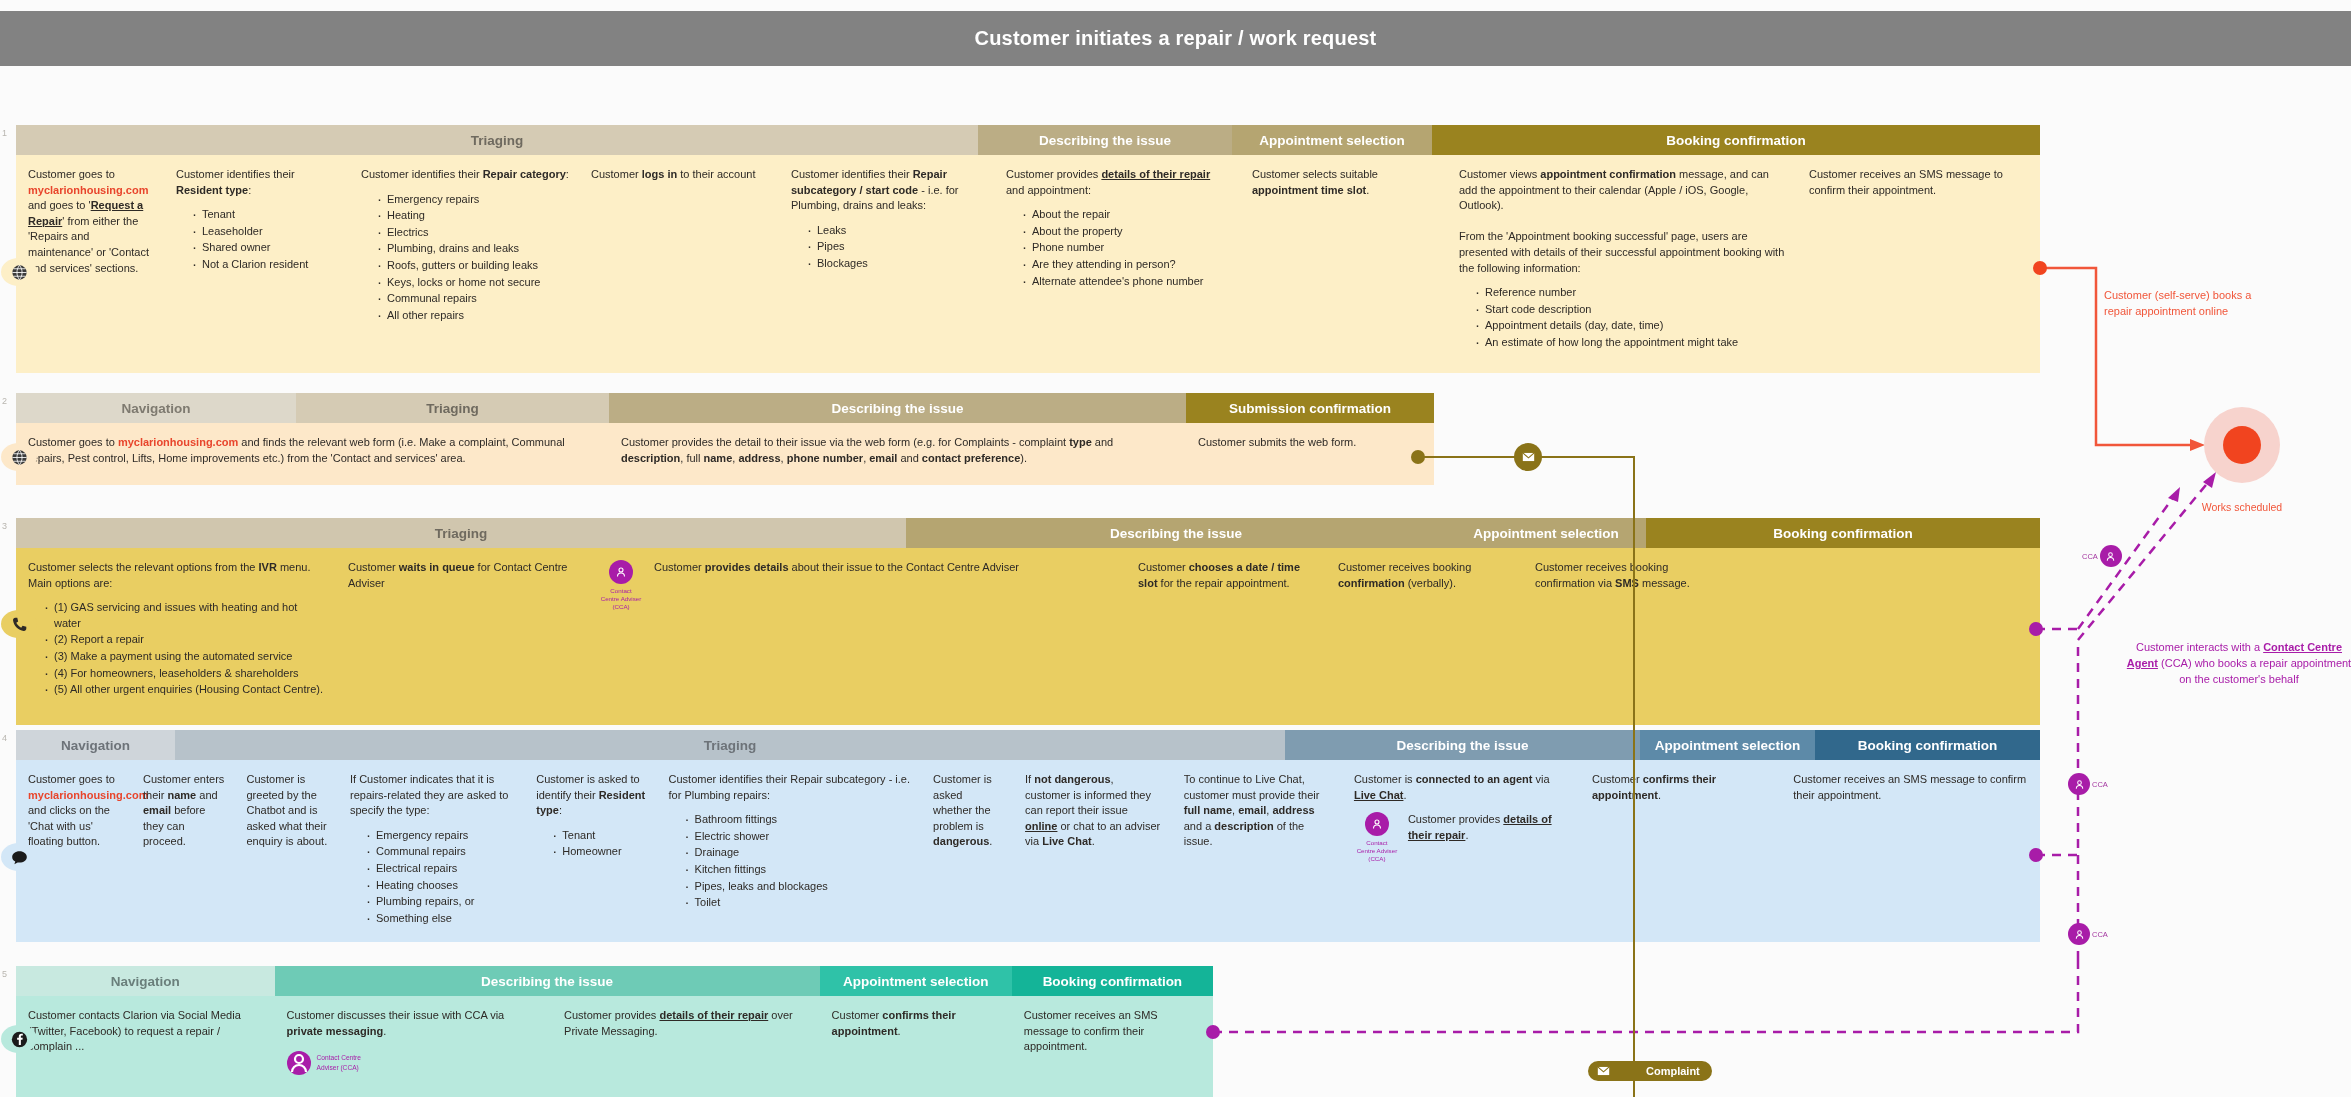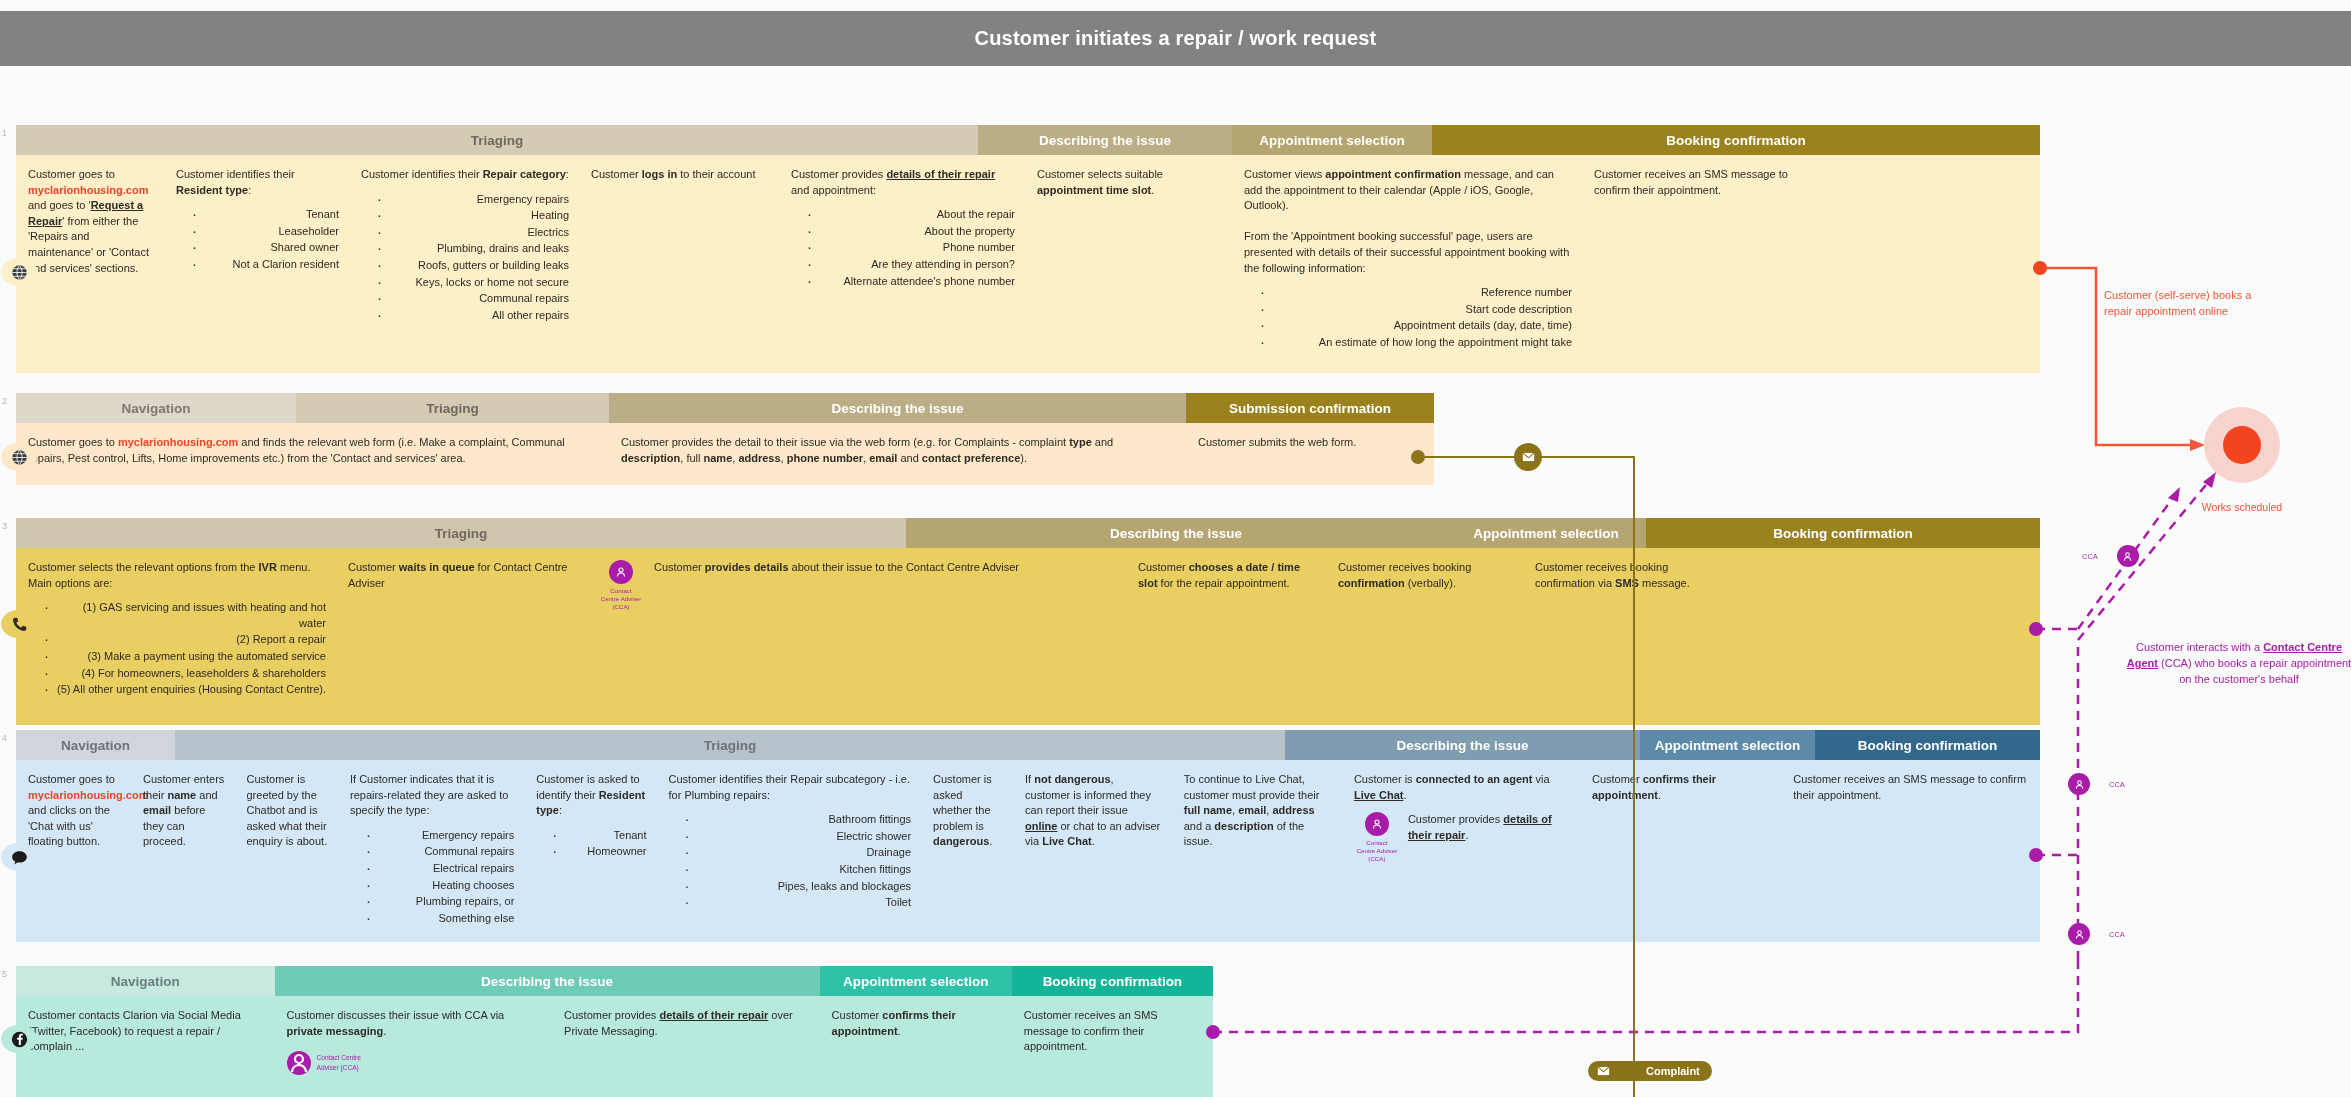--- a/index.html
+++ b/index.html
@@ -23,21 +23,21 @@
   
   .row{ position:absolute; left:16px; }
   .row .hdr{ display:flex; height:30px; }
   .row .hdr .seg{
     display:flex; align-items:center; justify-content:center;
     font-size:13.5px; font-weight:bold; text-align:center; overflow:hidden; white-space:nowrap;
   }
   .row .body{ display:flex; position:relative; }
   .cell{ padding:12px 10px 8px 12px; font-size:11px; line-height:1.42; }
   .cell p{ margin:0 0 9px 0; }
-  .cell ul{ margin:4px 0 6px 0; padding-left:16px;text-align:right; }
+  .cell ul{ margin:4px 0 6px 0; padding-left:16px; }
   .cell li{ margin:0 0 1px 0; list-style:none; position:relative; padding-left:10px; }
   .cell li:before{ content:"·"; position:absolute; left:0; top:-1px; font-size:15px; line-height:1; }
   b{ font-weight:bold; }
   u{ text-decoration:underline; font-weight:bold; }
   .lnk{ color:#e8452c; font-weight:bold; }
 
   
   .rownum{ position:absolute; left:-14px; top:3px; font-size:9px; color:#b9b6b0; }
 
   
@@ -64,21 +64,21 @@
 
   .workscircle{
     position:absolute; width:76px;height:76px;border-radius:50%;
     background:#f7d3cd; display:flex;align-items:center;justify-content:center;
   }
   .workscircle .inner{ width:38px;height:38px;border-radius:50%;background:#f1441f; }
   .workslabel{ position:absolute; font-size:10.5px; color:#f1563a; text-align:center; line-height:1.35; }
 
   .node{ position:absolute; border-radius:50%; }
 
-  .ccamark{ position:absolute; display:flex; align-items:center; gap:19px; }
+  .ccamark{ position:absolute; display:flex; align-items:center; gap:2px; }
   .ccamark .d{ width:22px;height:22px;border-radius:50%;background:#a81ca8;
                display:flex;align-items:center;justify-content:center; }
   .ccamark .d svg{ width:11px;height:11px; }
   .ccamark .l{ font-size:7.5px; color:#a3349f; }
 
   .complaint{
     position:absolute; display:flex; align-items:center; gap:6px;
     background:#8a7318; color:#fff; border-radius:11px; padding:4px 12px 4px 9px;
     font-size:11px; font-weight:bold;
   }
@@ -121,20 +121,28 @@
             <li>Electrics</li>
             <li>Plumbing, drains and leaks</li>
             <li>Roofs, gutters or building leaks</li>
             <li>Keys, locks or home not secure</li>
             <li>Communal repairs</li>
             <li>All other repairs</li>
           </ul>
         </div>
         <div class="cell" style="width: 200px;">
           <p>Customer <b>logs in</b> to their account</p>
+        </div>
+        <div class="cell" style="width: 215px;">
+          <p>Customer identifies their <b>Repair subcategory / start code</b> - i.e. for Plumbing, drains and leaks:</p>
+          <ul>
+            <li>Leaks</li>
+            <li>Pipes</li>
+            <li>Blockages</li>
+          </ul>
         </div>
         <div class="cell" style="width: 246px;">
           <p>Customer provides <u>details of their repair</u> and appointment:</p>
           <ul>
             <li>About the repair</li>
             <li>About the property</li>
             <li>Phone number</li>
             <li>Are they attending in person?</li>
             <li>Alternate attendee's phone number</li>
           </ul>

